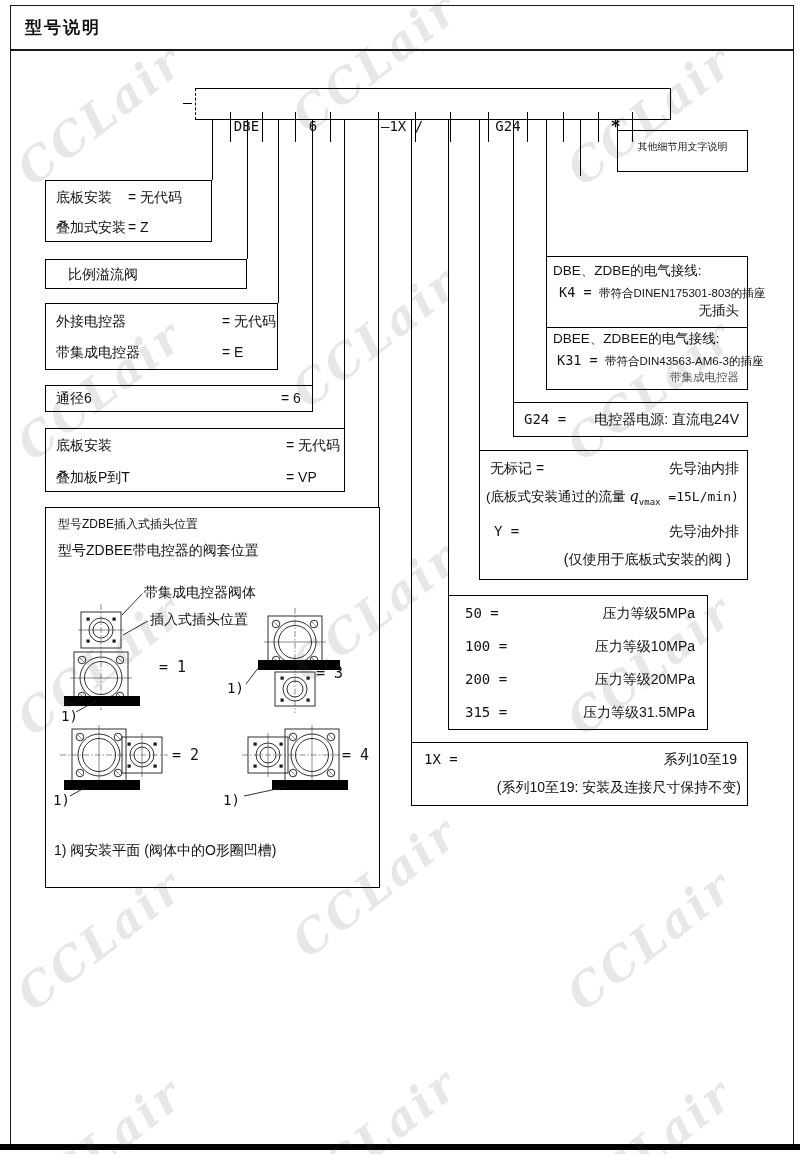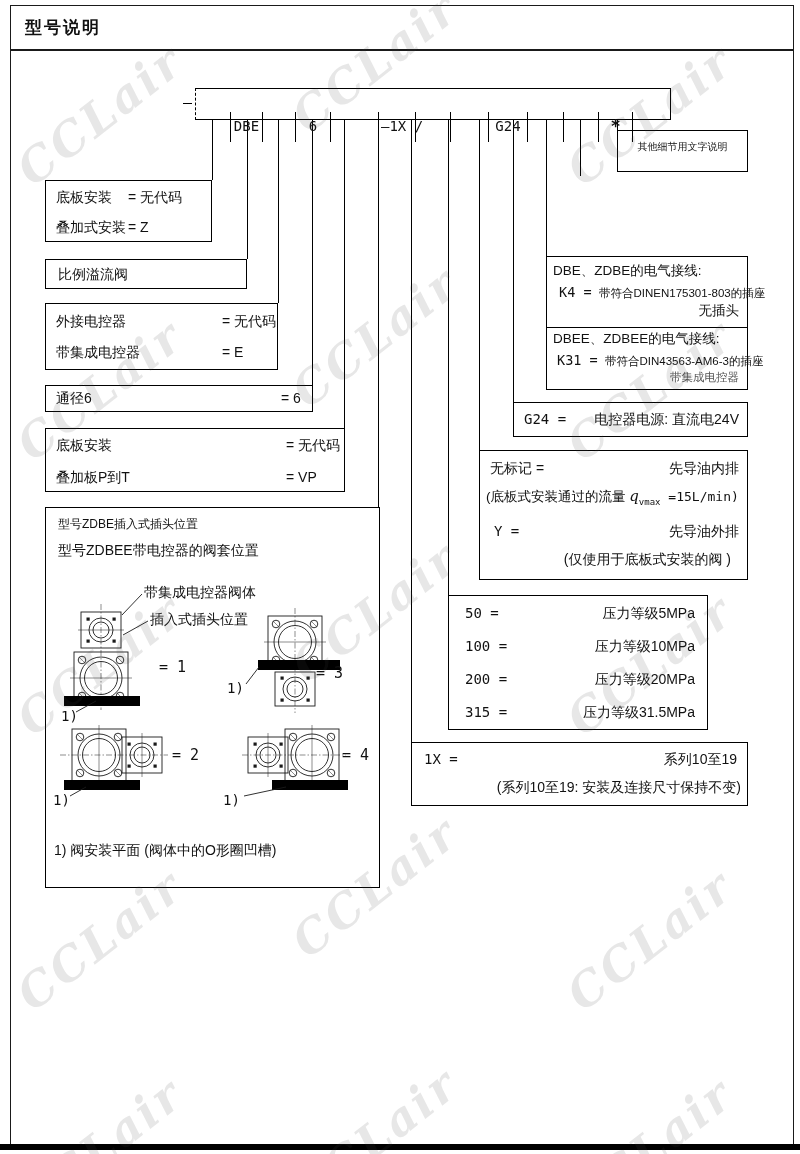--- a/index.html
+++ b/index.html
@@ -108,21 +108,21 @@
       <span class="val" style="left:82px">= 无代码</span>
     </div>
     <div class="row" style="top:12px;height:26px">
       <span class="lbl" style="left:10px">叠加式安装</span>
       <span class="val" style="left:82px">= Z</span>
     </div>
   </div>
 
   <div class="bx" style="left:45px;top:259px;width:202px;height:30px;font-size:14px">
     <div class="row" style="top:6px">
-      <span class="lbl" style="left:12px">比例溢流阀</span>
+      <span class="lbl" style="left:22px">比例溢流阀</span>
     </div>
   </div>
 
   <div class="bx" style="left:45px;top:303px;width:233px;height:67px;font-size:14px">
     <div class="row" style="top:9px;height:27px">
       <span class="lbl" style="left:10px">外接电控器</span>
       <span class="val" style="left:176px">= 无代码</span>
     </div>
     <div class="row" style="top:13px;height:27px">
       <span class="lbl" style="left:10px">带集成电控器</span>

